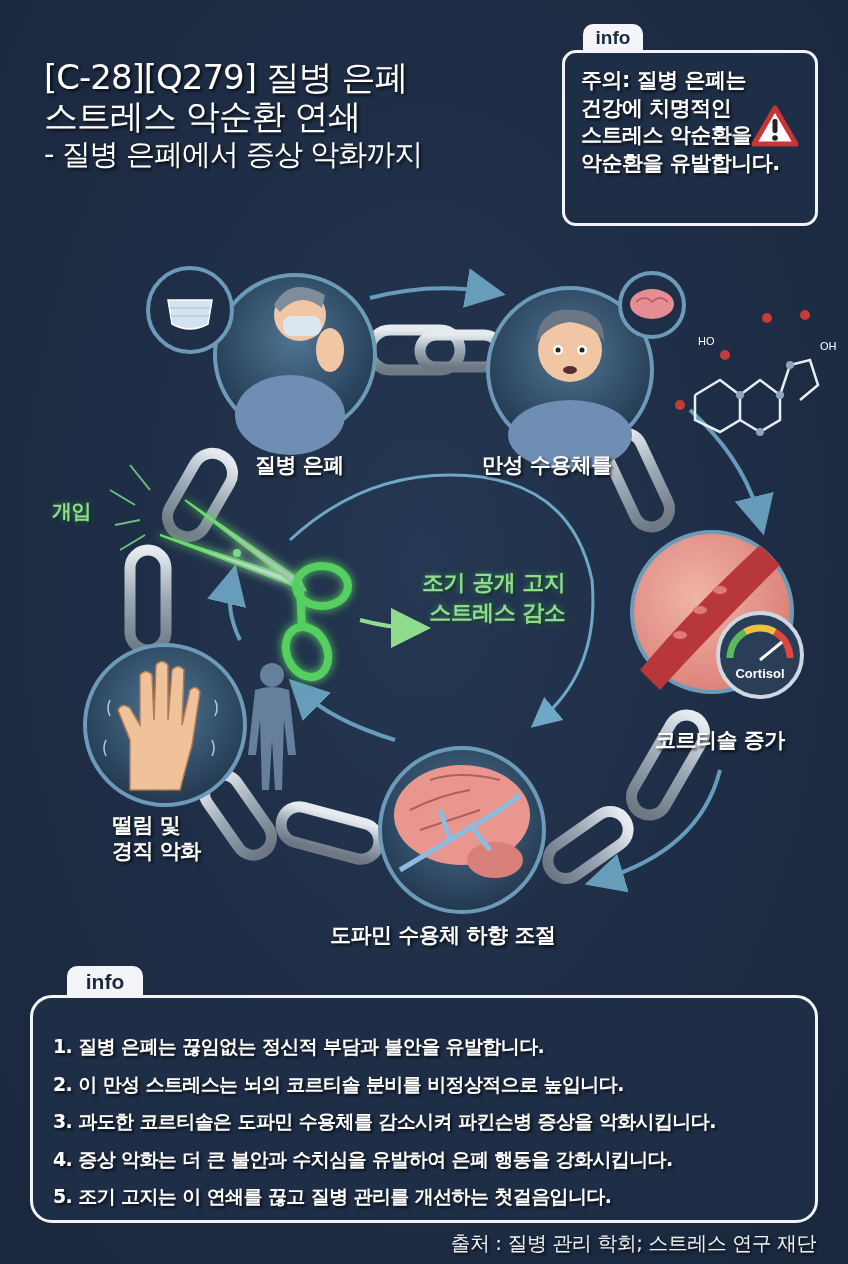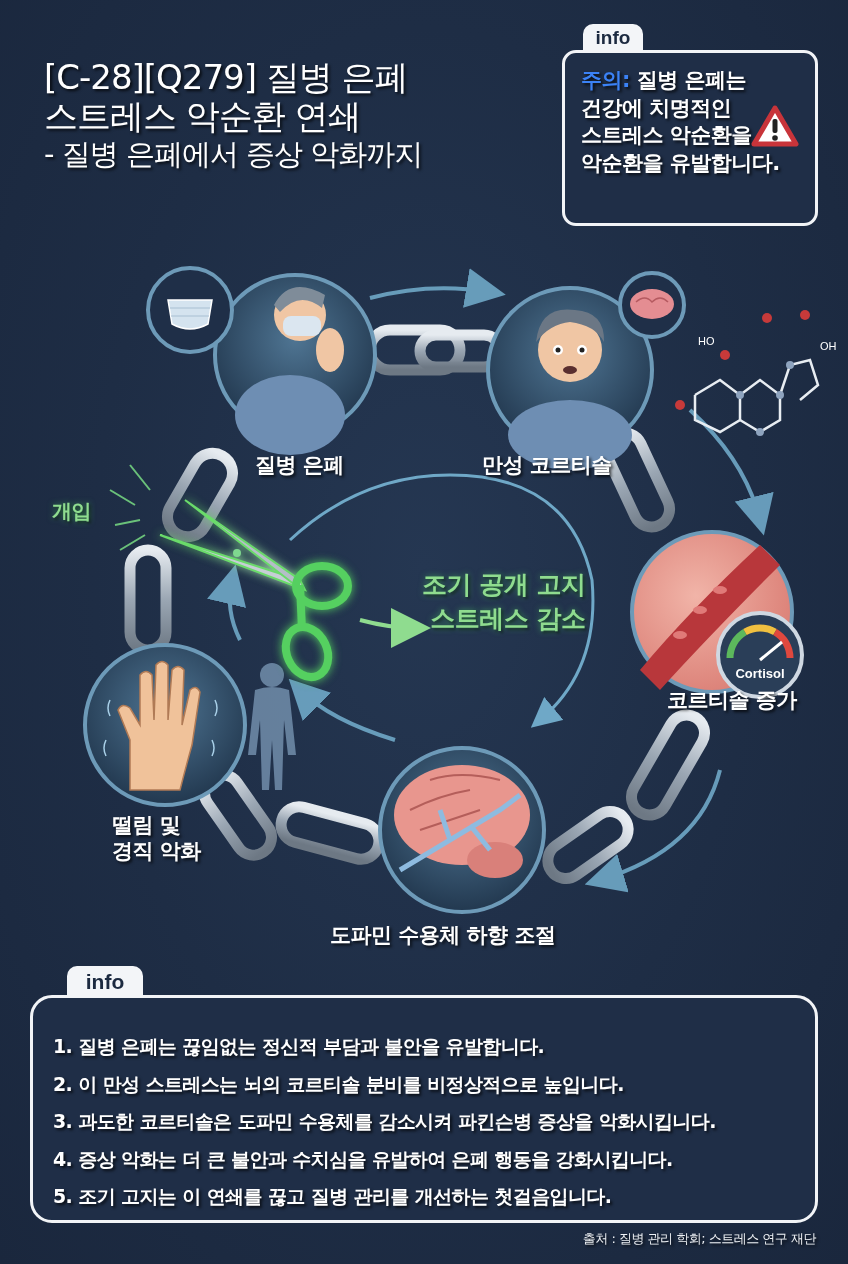--- a/index.html
+++ b/index.html
@@ -26,21 +26,21 @@
     border: 3px solid #f2f4f7; border-radius: 14px; background: #1f2e47;
     padding: 14px 14px 10px 16px;
   }
   .info-tab {
     position: absolute; background: #f3f5f8; color: #1c2a40;
     font-weight: bold; border-radius: 10px 10px 0 0;
     text-align: center; font-family: "Liberation Sans", sans-serif;
   }
   .info-top .info-tab { left: 18px; top: -29px; width: 60px; height: 28px; font-size: 19px; line-height: 28px; }
   .info-top .body { font-size: 21px; font-weight: bold; line-height: 1.32; letter-spacing: -0.5px; }
-  .info-top .warn-label { color: #3b82f6; }
+  .info-top .warn-label { color: #ffffff; }
   .warn-icon { position: absolute; right: 16px; top: 52px; width: 48px; height: 42px; }
 
   
   .diagram { position: absolute; left: 0; top: 250px; width: 680px; height: 700px; }
   .diagram svg.bg { position: absolute; left: 0; top: 0; }
   .node-label {
     position: absolute; font-size: 21px; font-weight: bold; text-align: left;
     letter-spacing: -0.5px; line-height: 1.25; white-space: nowrap;
   }
   .green-label {
@@ -53,21 +53,21 @@
     position: absolute; left: 30px; top: 995px; width: 788px; height: 228px;
     border: 3px solid #f2f4f7; border-radius: 22px; background: #1f2e47;
     padding: 18px 16px 10px 20px;
   }
   .info-bottom .info-tab { left: 34px; top: -32px; width: 76px; height: 31px; font-size: 21px; line-height: 31px; }
   .info-bottom ol { list-style: none; margin-top: 12px; }
   .info-bottom li { font-size: 19px; font-weight: bold; line-height: 37.5px; letter-spacing: -0.6px; white-space: nowrap; }
 
   .source {
     position: absolute; right: 32px; top: 1230px;
-    font-size: 13px; letter-spacing: -0.5px; color: #eef1f5;
+    font-size: 20px; letter-spacing: -0.5px; color: #eef1f5;
   }
 </style>
 </head>
 <body>
 
 <div class="title txt-shadow">
   <span class="l1">[C-28][Q279] 질병 은폐</span>
   <span class="l2">스트레스 악순환 연쇄</span>
   <span class="l3">- 질병 은폐에서 증상 악화까지</span>
 </div>
@@ -229,30 +229,30 @@
       <line x1="110" y1="240" x2="135" y2="255"></line>
       <line x1="115" y1="275" x2="140" y2="270"></line>
       <line x1="120" y1="300" x2="145" y2="285"></line>
       <line x1="130" y1="215" x2="150" y2="240"></line>
     </g>
 
     <path d="M360,370 Q390,378 415,378" fill="none" stroke="#8fdc8f" stroke-width="4" marker-end="url(#arrowG)"></path>
   </svg>
 
   <div class="node-label txt-shadow" style="left:255px; top:202px;">질병 은폐</div>
-  <div class="node-label txt-shadow" style="left:482px; top:202px;">만성 코르티솔</div>
-  <div class="node-label txt-shadow" style="left:655px; top:437px;margin-left:12px;">코르티솔 증가</div>
+  <div class="node-label txt-shadow" style="left:482px; top:202px;">만성 수용체를</div>
+  <div class="node-label txt-shadow" style="left:655px; top:477px;">코르티솔 증가</div>
   <div class="node-label txt-shadow" style="left:330px; top:672px;">도파민 수용체 하향 조절</div>
   <div class="node-label txt-shadow" style="left:112px; top:562px;">
     <span>떨림 및</span><br>
     <span>경직 악화</span>
   </div>
 
   <div class="green-label" style="left:52px; top:248px; font-size:20px;">개입</div>
-  <div class="green-label" style="left:422px; top:318px; font-size:25px; line-height:1.35; text-align:right;">
+  <div class="green-label" style="left:422px; top:318px; font-size:22px; line-height:1.35; text-align:right;">
     <span>조기 공개 고지</span><br>
     <span>스트레스 감소</span>
   </div>
 </div>
 
 <div class="info-bottom">
   <div class="info-tab">info</div>
   <ol class="txt-shadow">
     <li>1. 질병 은폐는 끊임없는 정신적 부담과 불안을 유발합니다.</li>
     <li>2. 이 만성 스트레스는 뇌의 코르티솔 분비를 비정상적으로 높입니다.</li>

